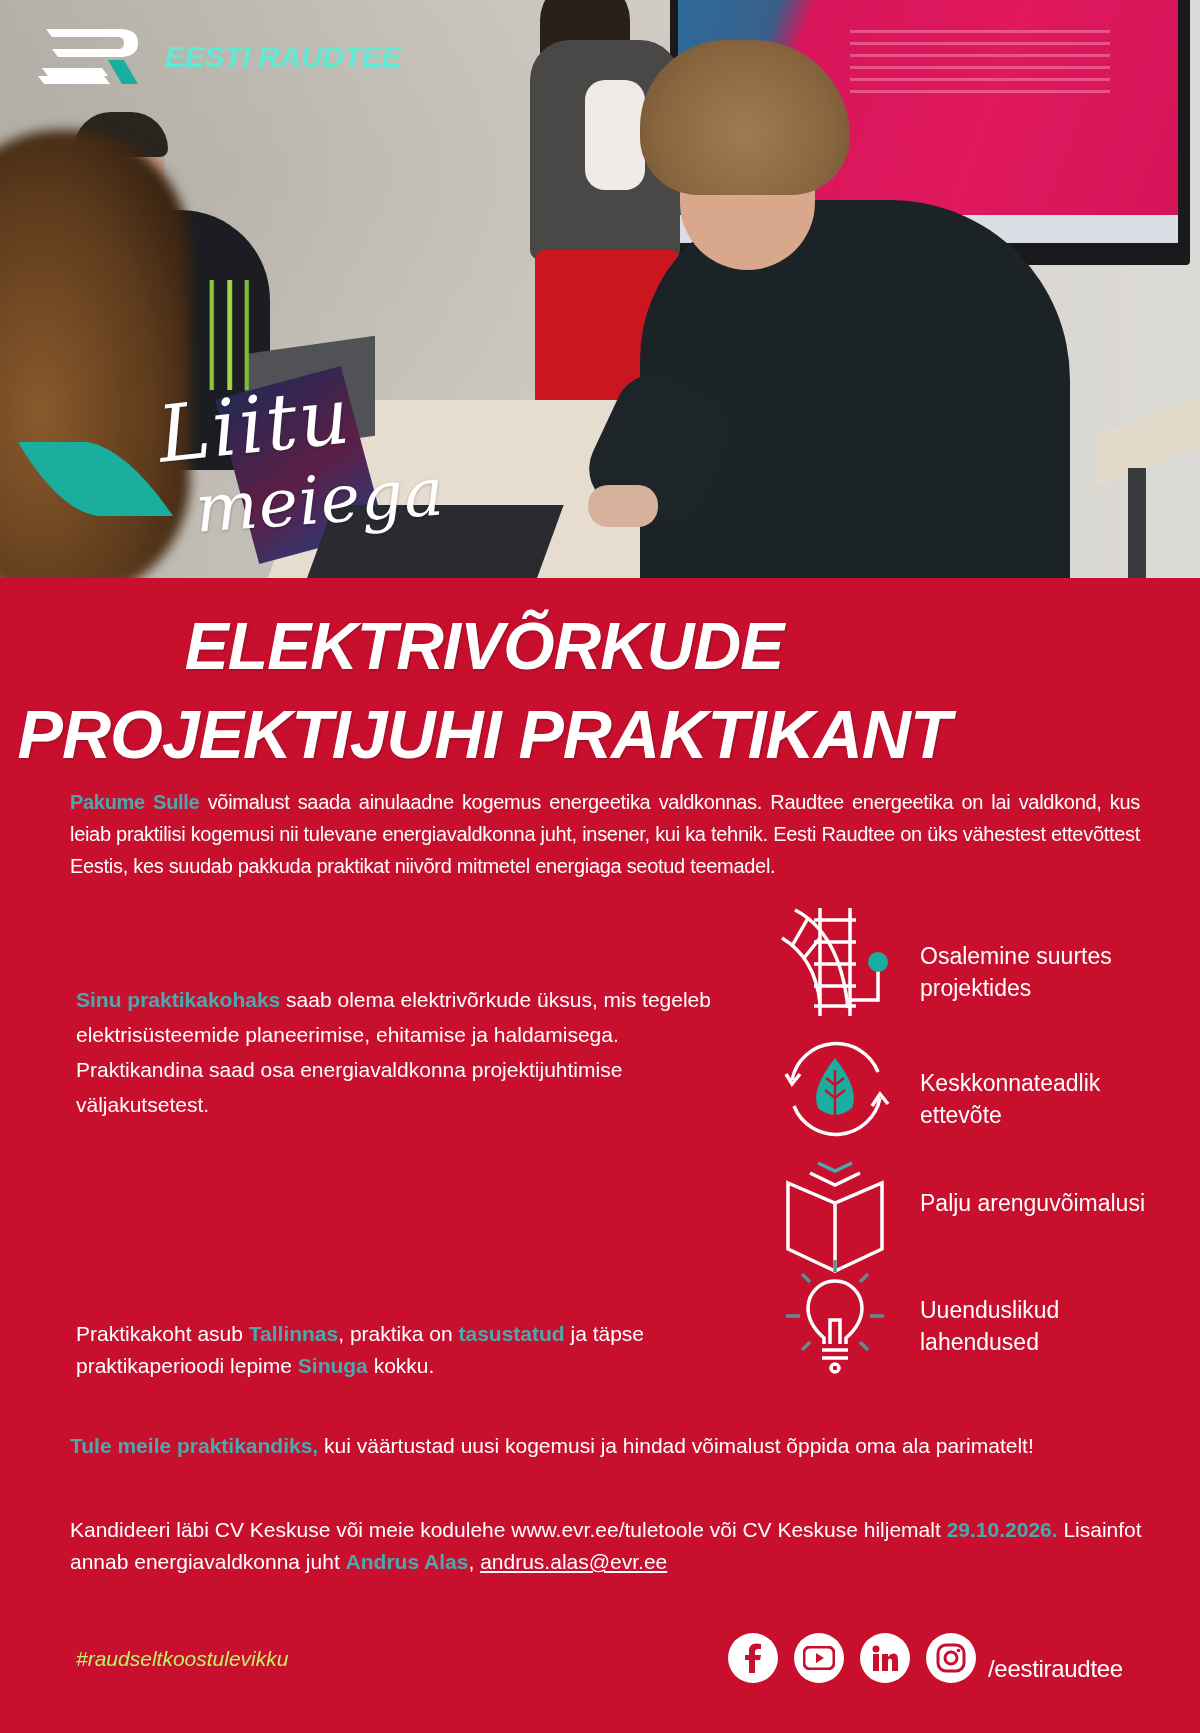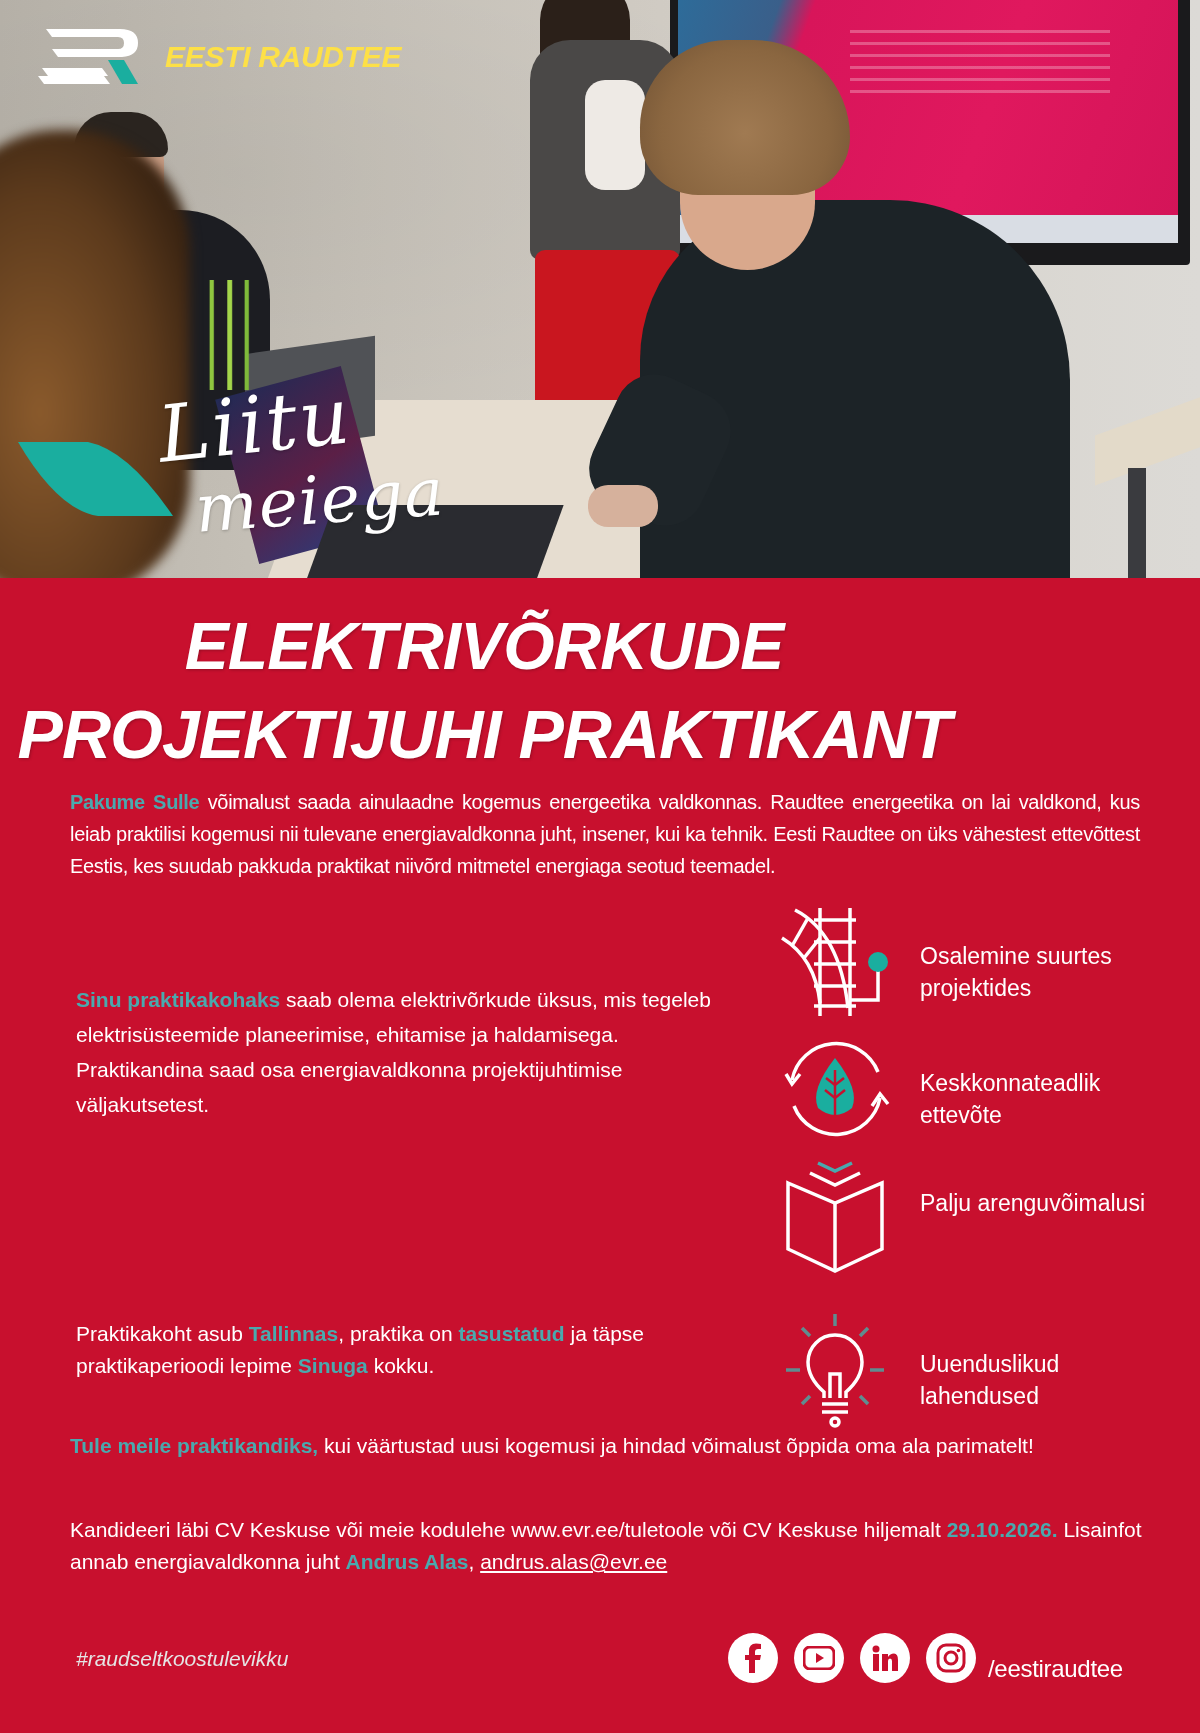--- a/index.html
+++ b/index.html
@@ -41,21 +41,21 @@
   .boy-hand { left: 588px; top: 485px; width: 70px; height: 42px; background: #d6b19c; border-radius: 20px; }
   .boy-face { left: 680px; top: 110px; width: 135px; height: 160px; background: #d9a88c; border-radius: 60px 60px 70px 70px; }
   .boy-hair { left: 640px; top: 40px; width: 210px; height: 155px; background: radial-gradient(circle at 50% 60%, #a07a52, #8a6640 60%, #6d4f32); border-radius: 90px 100px 60px 60px; }
   .girl-hair { left: -60px; top: 130px; width: 250px; height: 470px;
     background: radial-gradient(ellipse at 40% 60%, #8a5a2c, #5c3a1c 55%, #3a2412 80%); border-radius: 120px; filter: blur(6px); }
 
   
   .logo { position: absolute; left: 38px; top: 26px; display: flex; align-items: center; gap: 22px; }
   .logo-mark { width: 105px; height: 62px; position: relative; }
   .logo-wordmark { font-family: "Liberation Sans", sans-serif; font-weight: 700; font-style: italic;
-    font-size: 30px; letter-spacing: -0.3px; color: #fde047; }
+    font-size: 30px; letter-spacing: -0.3px; color: #5eead4; }
 
   
   .leaf { position: absolute; left: 18px; top: 440px; width: 155px; height: 78px; }
   .script { position: absolute; font-family: "DejaVu Serif", serif; font-style: italic; color: #fff;
     font-weight: 300; text-shadow: 0 1px 3px rgba(0,0,0,0.25); }
   .script-1 { left: 158px; top: 380px; font-size: 78px; transform: rotate(-6deg); letter-spacing: 2px; }
   .script-2 { left: 195px; top: 462px; font-size: 66px; transform: rotate(-4deg); letter-spacing: 1px; }
 
   
   .content { position: absolute; left: 0; top: 578px; width: 1200px; height: 1155px; background: #C8102E; }
@@ -78,24 +78,24 @@
   .apply { left: 70px; top: 1514px; width: 1100px; font-size: 21px; line-height: 32px; }
   .email { text-decoration: underline; color: #fff; }
 
   
   .feature { position: absolute; left: 780px; display: flex; align-items: center; }
   .feature .ico { width: 110px; height: 120px; position: relative; }
   .feature .ftxt { position: absolute; left: 140px; font-size: 23px; line-height: 32px; width: 240px; }
   .f1 { top: 898px; } .f1 .ftxt { top: 42px; }
   .f2 { top: 1030px; } .f2 .ftxt { top: 37px; }
   .f3 { top: 1155px; } .f3 .ftxt { top: 32px; }
-  .f4 { top: 1312px; } .f4 .ftxt { top: 36px; }
-
-  
-  .hashtag { position: absolute; left: 76px; top: 1647px; font-size: 21px; font-style: italic; color: #e5e5e5; }
+  .f4 { top: 1258px; } .f4 .ftxt { top: 36px; }
+
+  
+  .hashtag { position: absolute; left: 76px; top: 1647px; font-size: 21px; font-style: italic; color: #bef264; }
   .social { position: absolute; left: 728px; top: 1633px; display: flex; align-items: flex-end; gap: 16px; }
   .soc { width: 50px; height: 50px; border-radius: 50%; background: #fff; display: flex; align-items: center; justify-content: center; }
   .handle { font-size: 24px; color: #fff; margin-left: -4px; letter-spacing: -0.3px; }
 </style>
 </head>
 <body>
 
 <div class="photo">
   <div class="ph wall-shadow"></div>
   <div class="ph screen"></div>

